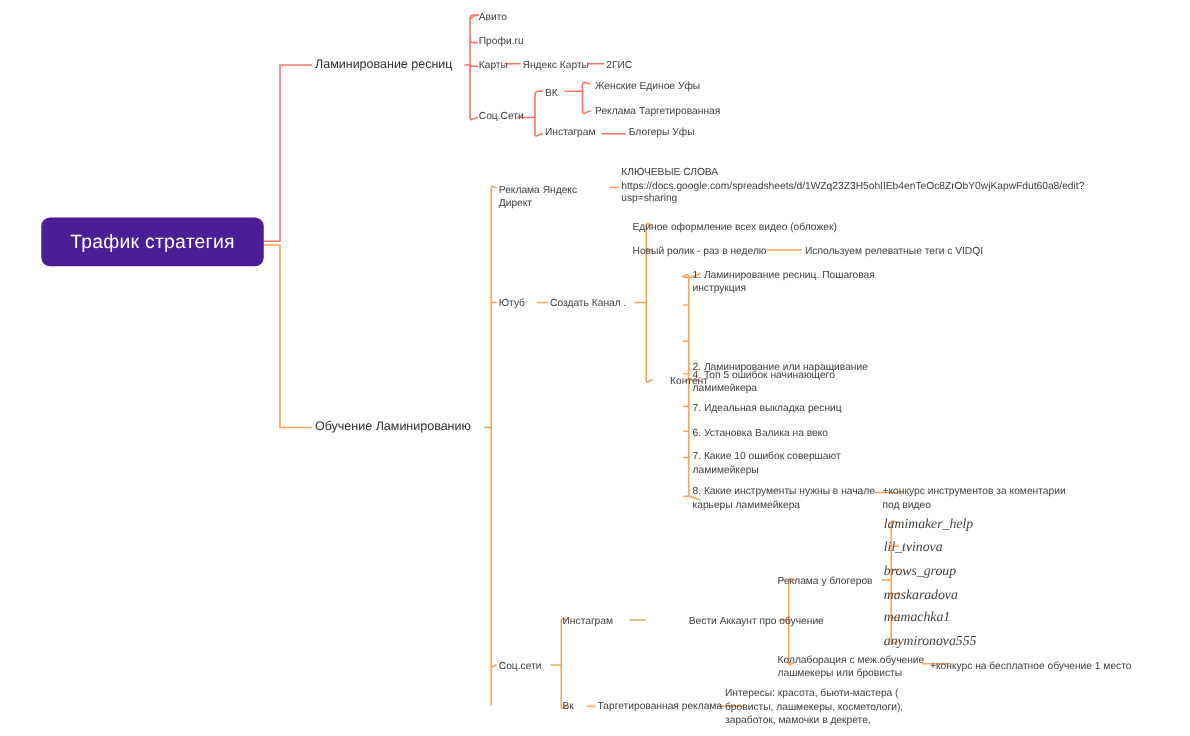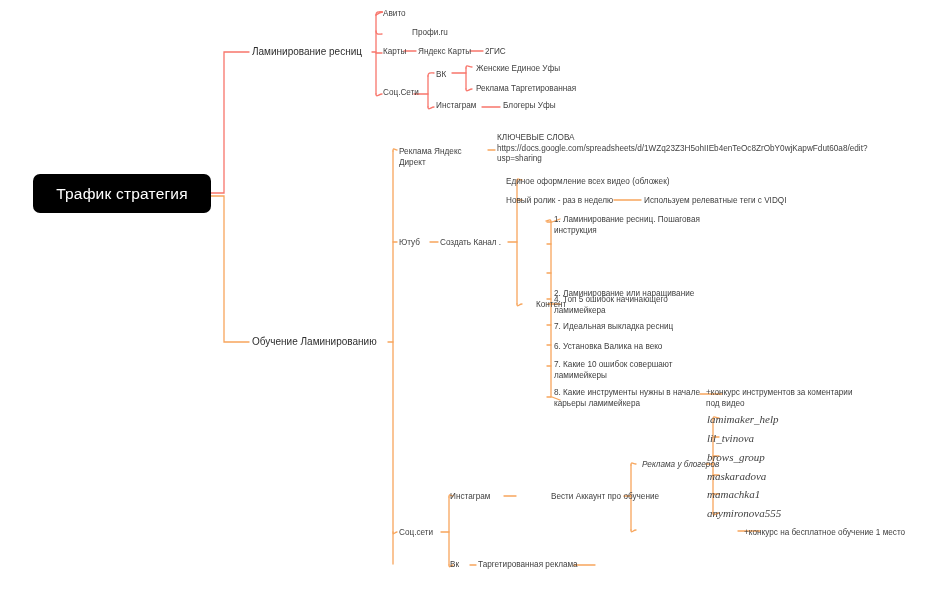--- a/index.html
+++ b/index.html
@@ -15,21 +15,21 @@
     font-size:8.2px;
     line-height:10.5px;
     color:#3f3f3f;
     white-space:pre-wrap;
   }
   .node.lvl1{font-size:10px;line-height:12px;color:#2e2e2e;}
   .node.serif{font-family:"Liberation Serif","DejaVu Serif",serif;font-size:11px;font-style:italic;}
   #root-node{
     position:absolute;
     left:33px;top:174px;width:178px;height:39px;
-    background:#000000;
+    background:#4c1d95;
     border-radius:7px;
     color:#ffffff;
     font-size:15.5px;
     display:flex;align-items:center;justify-content:center;
     letter-spacing:.2px;
   }
 </style>
 </head>
 <body>
 
@@ -140,21 +140,21 @@
       </g>
     </g>
   </svg>
 
   <div id="root-node">
     <span>Трафик стратегия</span>
   </div>
 
 <div class="node lvl1" style="left: 252px; top: 46px; width: 120px;">Ламинирование ресниц</div>
     <div class="node " style="left: 383px; top: 9px; width: 90px;">Авито</div>
-    <div class="node " style="left: 383px; top: 28px; width: 90px; margin-left: 29px;">Профи.ru</div>
+    <div class="node " style="left: 383px; top: 28px; width: 90px;">Профи.ru</div>
     <div class="node " style="left: 383px; top: 47px; width: 60px;">Карты</div>
     <div class="node " style="left: 418px; top: 47px; width: 70px;">Яндекс Карты</div>
     <div class="node " style="left: 485px; top: 47px; width: 40px;">2ГИС</div>
     <div class="node " style="left: 383px; top: 88px; width: 60px;">Соц.Сети</div>
     <div class="node " style="left: 436px; top: 70px; width: 26px;">ВК</div>
     <div class="node " style="left: 476px; top: 64px; width: 130px;">Женские Единое Уфы</div>
     <div class="node " style="left: 476px; top: 84px; width: 130px;">Реклама Таргетированная</div>
     <div class="node " style="left: 436px; top: 101px; width: 56px;">Инстаграм</div>
     <div class="node " style="left: 503px; top: 101px; width: 80px;">Блогеры Уфы</div>
     <div class="node lvl1" style="left: 252px; top: 336px; width: 135px;">Обучение Ламинированию</div>
@@ -170,23 +170,25 @@
     <div class="node " style="left: 554px; top: 241px; width: 150px; margin-top: 48px;">2. Ламинирование или наращивание</div>
     <div class="node " style="left: 554px; top: 295px; width: 150px;">4. Топ 5 ошибок начинающего ламимейкера</div>
     <div class="node " style="left: 554px; top: 322px; width: 150px;">7. Идеальная выкладка ресниц</div>
     <div class="node " style="left: 554px; top: 342px; width: 150px;">6. Установка Валика на веко</div>
     <div class="node " style="left: 554px; top: 360px; width: 150px;">7. Какие 10 ошибок совершают ламимейкеры</div>
     <div class="node " style="left: 554px; top: 388px; width: 150px;">8. Какие инструменты нужны в начале карьеры ламимейкера</div>
     <div class="node " style="left: 706px; top: 388px; width: 148px;">+конкурс инструментов за коментарии под видео</div>
     <div class="node " style="left: 399px; top: 528px; width: 44px;">Соц.сети</div>
     <div class="node " style="left: 450px; top: 492px; width: 56px;">Инстаграм</div>
     <div class="node " style="left: 518px; top: 492px; width: 110px; padding-left: 33px;">Вести Аккаунт про обучение</div>
-    <div class="node " style="left: 642px; top: 460px; width: 90px; font-style: italic;">Реклама у блогеров</div>
+    <div class="node " style="left: 622px; top: 460px; width: 90px;">Реклама у блогеров</div>
     <div class="node serif" style="left: 707px; top: 414px; width: 110px;">lamimaker_help</div>
     <div class="node serif" style="left: 707px; top: 433px; width: 110px;">lil_tvinova</div>
     <div class="node serif" style="left: 707px; top: 452px; width: 110px;">brows_group</div>
     <div class="node serif" style="left: 707px; top: 471px; width: 110px;">maskaradova</div>
     <div class="node serif" style="left: 707px; top: 489px; width: 110px;">mamachka1</div>
     <div class="node serif" style="left: 707px; top: 508px; width: 110px;">anymironova555</div>
+    <div class="node " style="left: 622px; top: 523px; width: 120px;">Коллаборация с меж.обучение лашмекеры или бровисты</div>
     <div class="node " style="left: 744px; top: 528px; width: 200px;">+конкурс на бесплатное обучение 1 место</div>
     <div class="node " style="left: 450px; top: 560px; width: 22px;">Вк</div>
     <div class="node " style="left: 478px; top: 560px; width: 100px;">Таргетированная реклама</div>
+    <div class="node " style="left: 580px; top: 550px; width: 145px;">Интересы: красота, бьюти-мастера ( бровисты, лашмекеры, косметологи), заработок, мамочки в декрете,</div>
   </div>
 
 </body></html>

